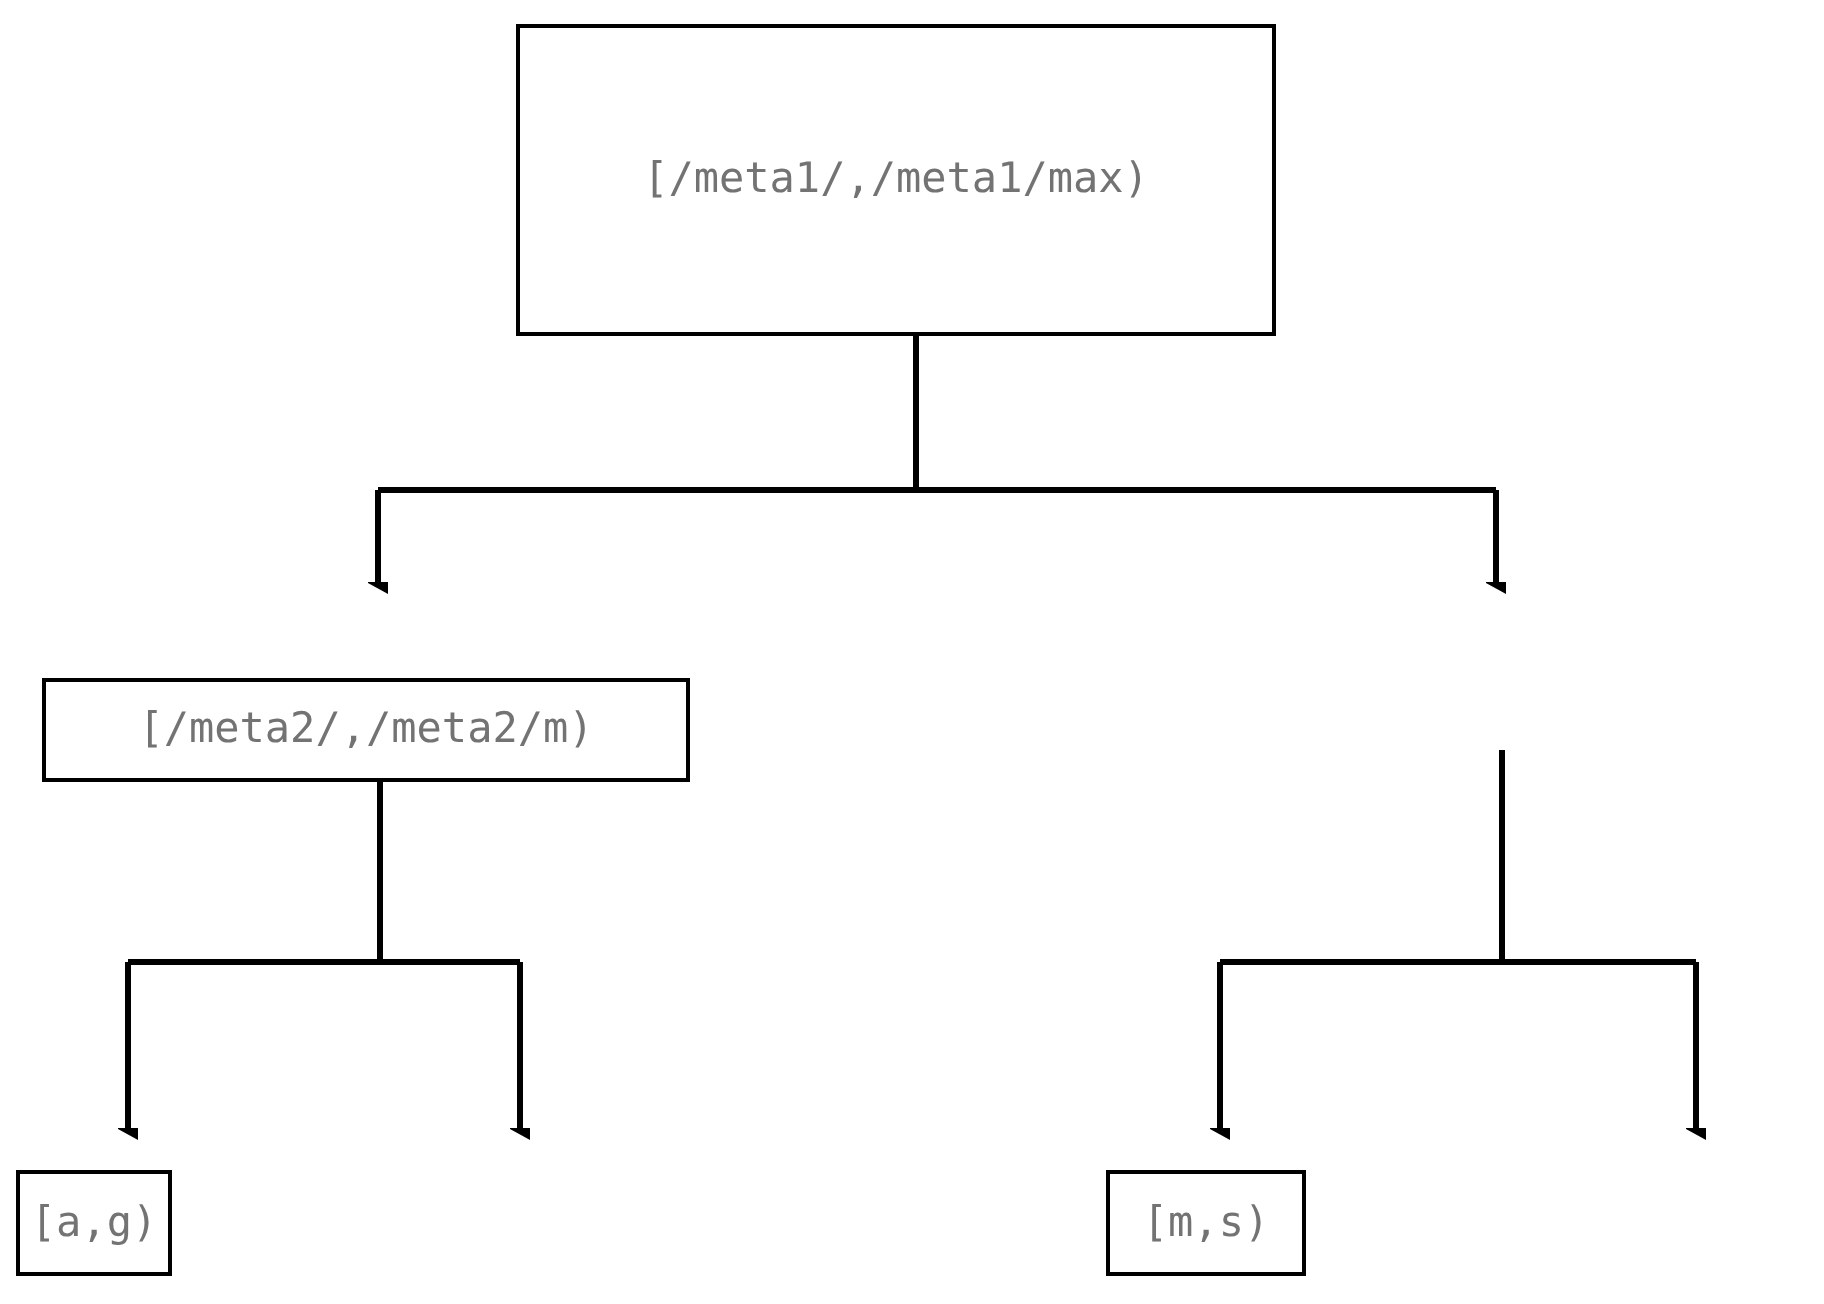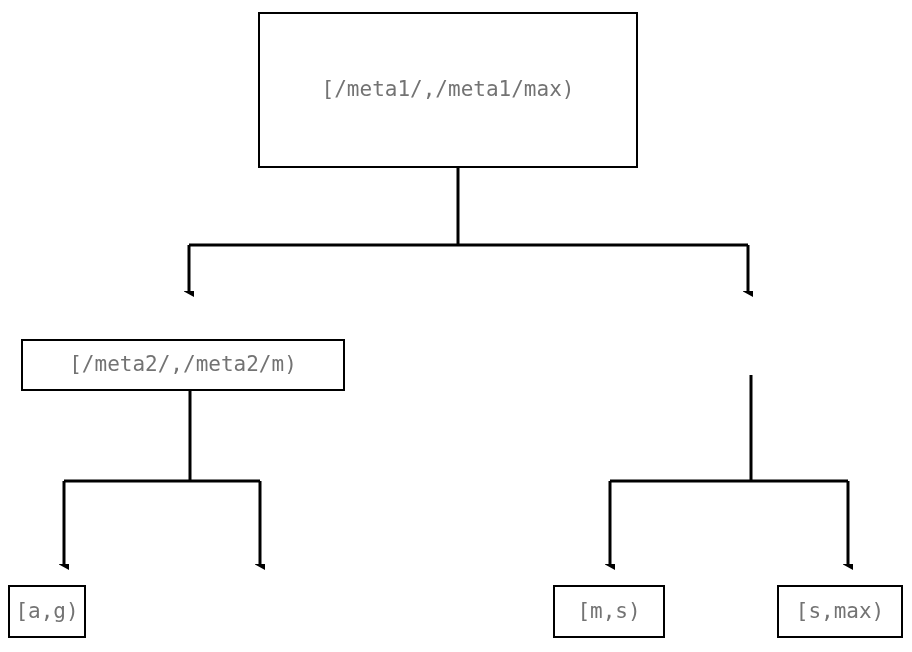--- a/index.html
+++ b/index.html
@@ -76,21 +76,21 @@
   }
   #node-leaf-gm {
     left: 205px;
     top: 585px;
     width: 100px;
     height: 53px;
   }
   #node-leaf-ms {
     left: 553px;
     top: 585px;
-    width: 112px;
+    width: 100px;
     height: 53px;
   }
   #node-leaf-smax {
     left: 777px;
     top: 585px;
     width: 126px;
     height: 53px;
   }
   #node-leaf-ag .node-label,
   #node-leaf-gm .node-label,
@@ -142,17 +142,14 @@
 
   <div class="node-box" id="node-leaf-ag">
     <span class="node-label">[a,g)</span>
   </div>
 
 
   <div class="node-box" id="node-leaf-ms">
     <span class="node-label">[m,s)</span>
   </div>
 
-  <div class="node-box" id="node-leaf-smax">
-    <span class="node-label">[s,max)</span>
-  </div>
 
 </div>
 
 </body></html>

